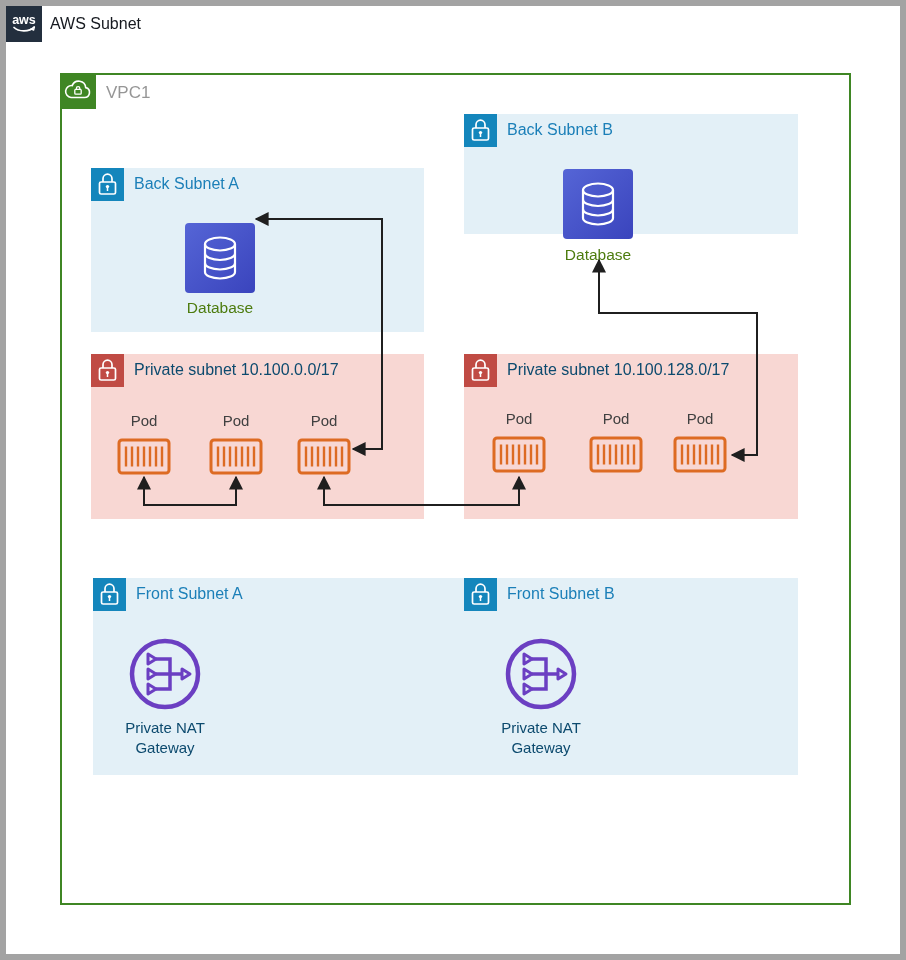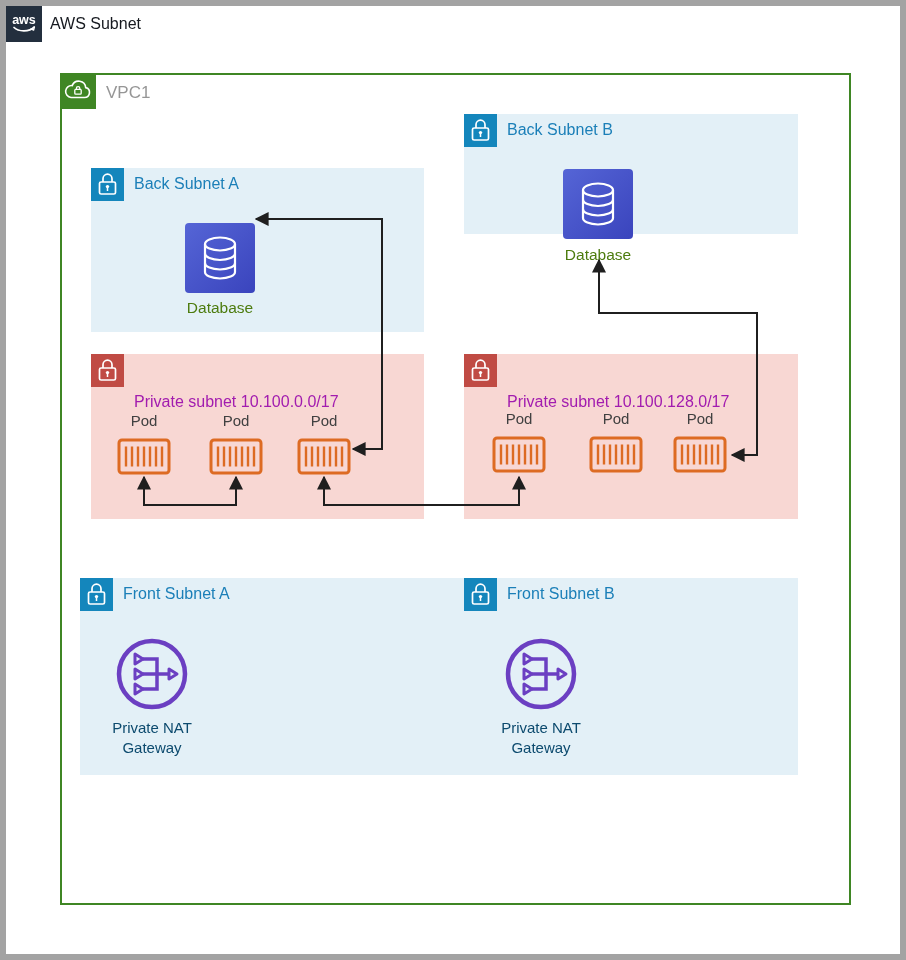--- a/index.html
+++ b/index.html
@@ -14,21 +14,21 @@
   .vpc-icon{position:absolute;left:54px;top:67px;width:36px;height:36px;background:#3f8624;z-index:3;}
   .vpc-label{position:absolute;left:100px;top:77px;font-size:17px;color:#969696;z-index:3;}
   .subnet{position:absolute;box-sizing:border-box;z-index:1;}
   .subnet.blue{background:#e3f0f7;}
   .subnet.pink{background:#f8d7d3;}
   .lock{position:absolute;left:0;top:0;width:33px;height:33px;}
   .lock.blue-lock{background:#1486bc;}
   .lock.red-lock{background:#c04b44;}
   .subnet-label{position:absolute;left:43px;top:7px;font-size:16px;white-space:nowrap;}
   .subnet-label.blue-text{color:#1b7fb8;}
-  .subnet-label.dark-text{color:#a21caf;margin-top:32px;}
+  .subnet-label.dark-text{color:#0c4a6e;}
   .node{position:absolute;}
   .db-icon{width:70px;height:70px;border-radius:4px;background:linear-gradient(135deg,#5565d6,#3a44bd);display:block;}
   .node-label{position:absolute;font-size:15.5px;color:#4d7c0f;text-align:center;white-space:nowrap;}
   .pod-label{position:absolute;font-size:15px;color:#404040;text-align:center;width:54px;}
   .nat-label{position:absolute;font-size:15px;color:#0c4a6e;text-align:center;line-height:20px;width:150px;}
   .arrows{position:absolute;left:0;top:0;width:906px;height:960px;z-index:5;pointer-events:none;}
   .arrows path.link{stroke:#1f1f1f;stroke-width:2;fill:none;}
   svg{display:block;}
 </style>
 </head>
@@ -168,21 +168,21 @@
 
     <div class="pod-label" style="left:209px;top:56px;">Pod</div>
     <div class="node" style="left:209px;top:82px;">
       <svg width="54" height="37" viewBox="0 0 54 37">
         <rect x="2" y="2" width="50" height="33" rx="3" fill="none" stroke="#dd6b23" stroke-width="3"></rect>
         <path d="M9 8.5 V28.5 M15 8.5 V28.5 M21 8.5 V28.5 M27 8.5 V28.5 M33 8.5 V28.5 M39 8.5 V28.5 M45 8.5 V28.5" stroke="#dd6b23" stroke-width="2.4"></path>
       </svg>
     </div>
   </div>
 
-  <div class="subnet blue" style="left:74px;top:572px;width:388px;height:197px;text-decoration:underline;">
+  <div class="subnet blue" style="left:87px;top:572px;width:388px;height:197px;text-decoration:underline;">
     <div class="lock blue-lock">
       <svg width="33" height="33" viewBox="0 0 33 33">
         <rect x="8.5" y="14" width="16" height="12" rx="1.6" fill="none" stroke="#ffffff" stroke-width="1.7"></rect>
         <path d="M12 14 v-3.3 a4.5 4.5 0 0 1 9 0 V14" fill="none" stroke="#ffffff" stroke-width="1.7"></path>
         <circle cx="16.5" cy="18.6" r="1.7" fill="#ffffff"></circle>
         <path d="M16.5 19.8 V 23" stroke="#ffffff" stroke-width="1.5"></path>
       </svg>
     </div>
     <div class="subnet-label blue-text">Front Subnet A</div>
     <div class="node" style="left:34px;top:58px;">

